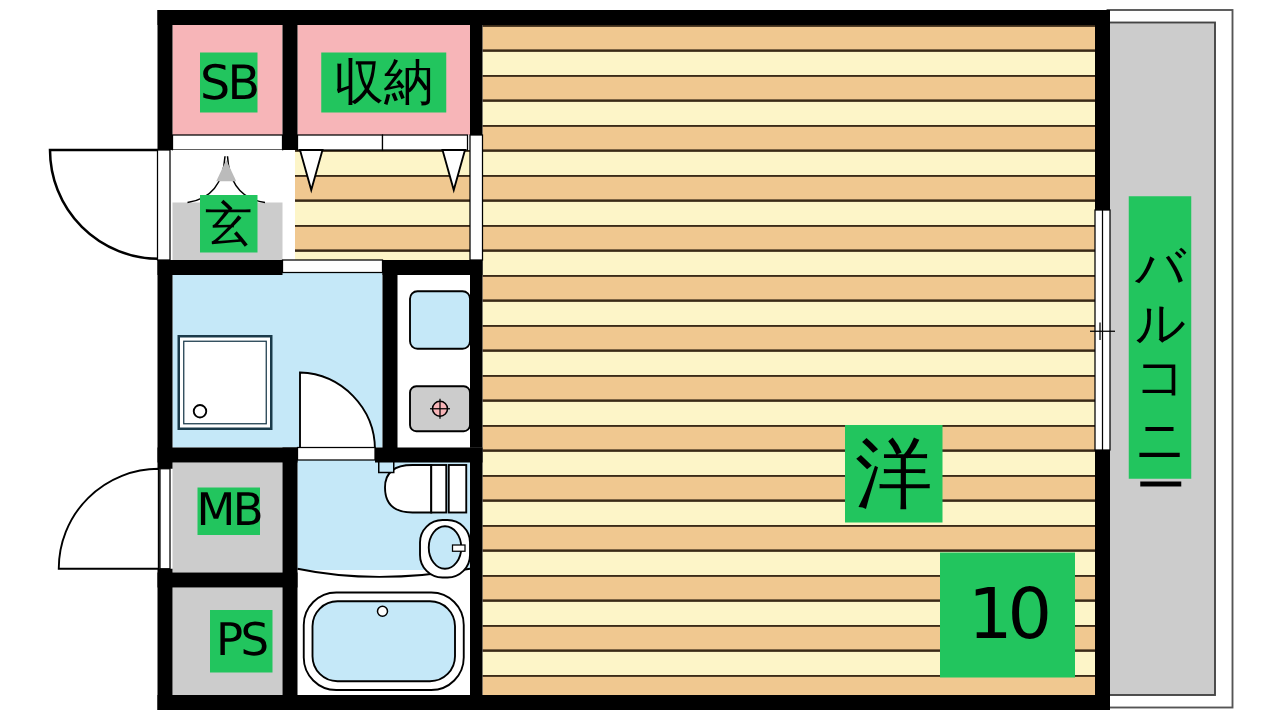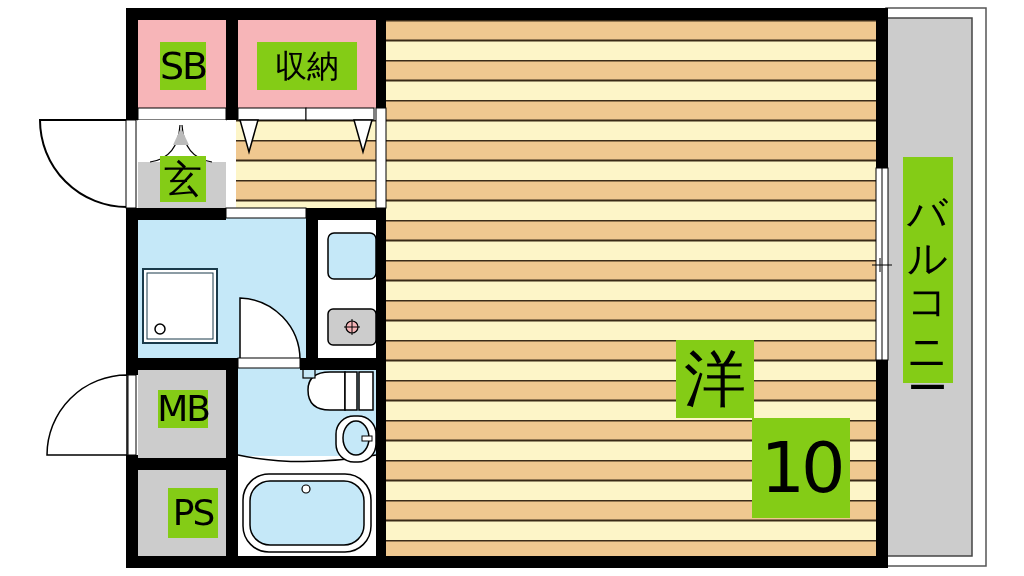--- a/index.html
+++ b/index.html
@@ -1,25 +1,25 @@
 <!DOCTYPE html>
 <html><head>
 <meta charset="utf-8">
 <style>
   html, body { margin:0; padding:0; background:#ffffff; }
   body { width:1024px; height:576px; overflow:hidden; position:relative; font-family:"DejaVu Sans", sans-serif; }
   svg { position:absolute; left:0; top:0; }
-  .lbl { position:absolute; background:#84cc16; color:#000; font-family:"DejaVu Sans", sans-serif; display:flex; align-items:center; justify-content:center; line-height:1; }
+  .lbl { position:absolute; background:#22c55e; color:#000; font-family:"DejaVu Sans", sans-serif; display:flex; align-items:center; justify-content:center; line-height:1; }
   .lbl-sb { left:160px; top:42px; width:46px; height:48px; font-size:38px; letter-spacing:-2px; }
-  .lbl-storage { left:257px; top:42px; width:100px; height:48px; font-size:32px; }
+  .lbl-storage { left:257px; top:42px; width:100px; height:48px; font-size:40px; }
   .lbl-entrance { left:160px; top:156px; width:46px; height:46px; font-size:38px; }
   .lbl-mb { left:158px; top:390px; width:50px; height:38px; font-size:36px; letter-spacing:-2px; }
   .lbl-ps { left:168px; top:488px; width:50px; height:50px; font-size:36px; letter-spacing:-2px; }
   .lbl-western { left:676px; top:340px; width:78px; height:78px; font-size:62px; }
-  .lbl-size { left:752px; top:418px; width:98px; height:100px; font-size:70px; letter-spacing:-4px; }
+  .lbl-size { left:752px; top:442px; width:108px; height:100px; font-size:56px; letter-spacing:-4px; }
   .lbl-balcony { left:903px; top:157px; width:50px; height:226px; font-size:40px; writing-mode:vertical-rl; text-orientation:upright; letter-spacing:4px; }
 </style>
 </head>
 <body>
 
 <svg width="1024" height="576" viewBox="0 0 1024 576">
   <defs>
     <pattern id="floorStripes" x="0" y="20" width="20" height="40" patternUnits="userSpaceOnUse">
       <rect x="0" y="0" width="20" height="20" fill="#f0c890"></rect>
       <rect x="0" y="20" width="20" height="20" fill="#fdf5c8"></rect>

